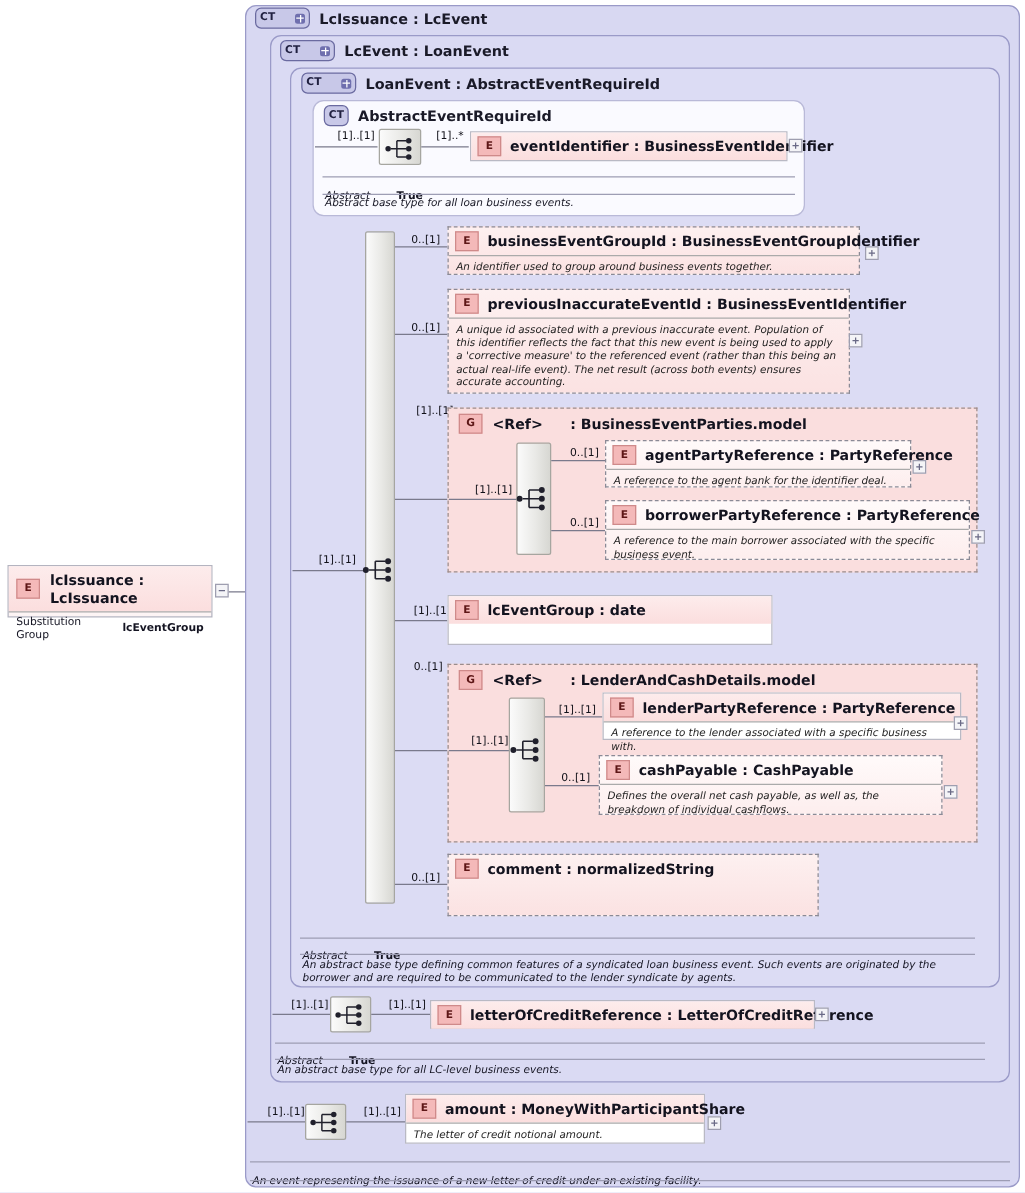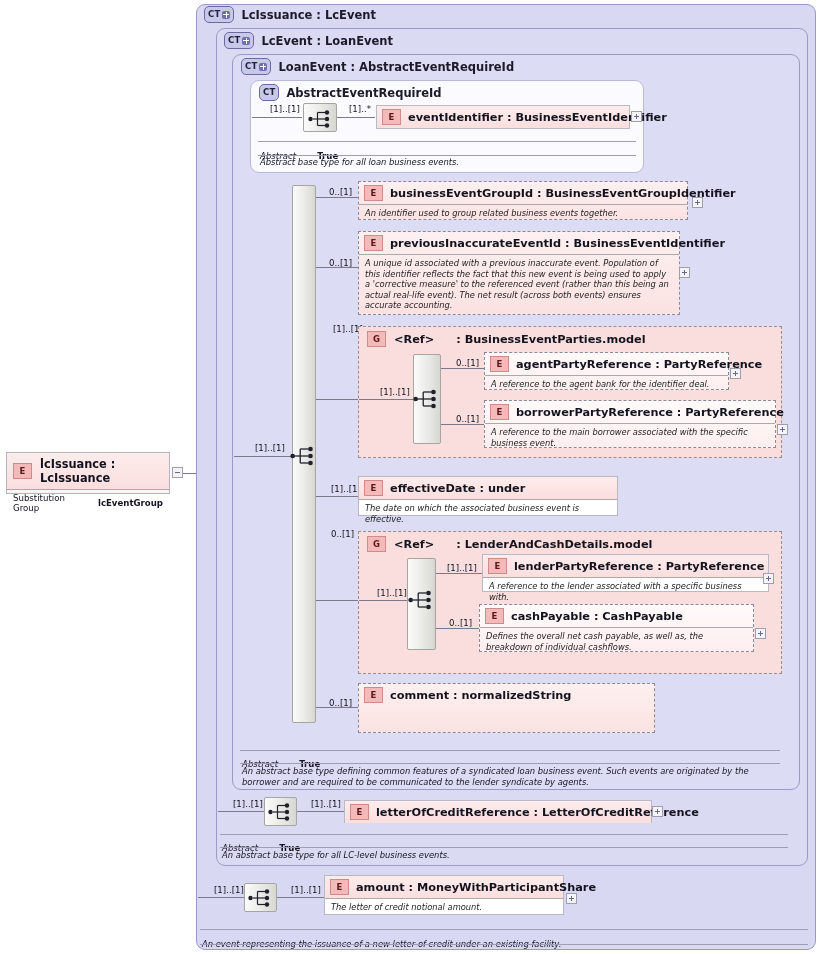--- a/index.html
+++ b/index.html
@@ -35,21 +35,21 @@
   }
   .badge-ct{
     display:inline-flex;align-items:center;justify-content:center;
     height:15px;padding:0 3px;
     background:#c8c8e8;
     border:1px solid #6a6aa0;
     border-radius:5px;
     font-size:8.5px;font-weight:bold;color:#202040;
     letter-spacing:.2px;
     line-height:1;
-    gap:2px;
+    gap:16px;
   }
   .badge-ct .plusg{
     display:inline-block;width:8px;height:8px;
     background:#6f6fae;border-radius:2px;
     position:relative;
   }
   .badge-ct .plusg::before,.badge-ct .plusg::after{
     content:"";position:absolute;background:#fff;
   }
   .badge-ct .plusg::before{left:1px;top:3.3px;width:6px;height:1.4px;}
@@ -296,21 +296,21 @@
 <div class="occ" style="left:333px;top:324px;">[1]..[1]</div>
 <div class="occ" style="left:331px;top:484px;">[1]..[1]</div>
 <div class="occ" style="left:331px;top:529px;">0..[1]</div>
 <div class="occ" style="left:329px;top:698px;">0..[1]</div>
 
 <div class="node dashed abs" style="left:358px;top:181px;width:330px;height:39px;">
   <div class="node-title">
     <span class="badge-e">E</span>
     <span>businessEventGroupId : BusinessEventGroupIdentifier</span>
   </div>
-  <div class="node-desc">An identifier used to group related business events together.</div>
+  <div class="node-desc">An identifier used to group around business events together.</div>
 </div>
 <div class="expand" style="left:692px;top:197px;"></div>
 
 <div class="node dashed abs" style="left:358px;top:231px;width:322px;height:84px;">
   <div class="node-title">
     <span class="badge-e">E</span>
     <span>previousInaccurateEventId : BusinessEventIdentifier</span>
   </div>
   <div class="node-desc">A unique id associated with a previous inaccurate event. Population of this identifier reflects the fact that this new event is being used to apply a 'corrective measure' to the referenced event (rather than this being an actual real-life event). The net result (across both events) ensures accurate accounting.</div>
 </div>
@@ -357,23 +357,22 @@
     <span class="badge-e">E</span>
     <span>borrowerPartyReference : PartyReference</span>
   </div>
   <div class="node-desc">A reference to the main borrower associated with the specific business event.</div>
 </div>
 <div class="expand" style="left:777px;top:424px;"></div>
 
 <div class="node solid abs" style="left:358px;top:476px;width:260px;height:40px;">
   <div class="node-title">
     <span class="badge-e">E</span>
-    <span>effectiveDate : under</span>
-  </div>
-  <div class="node-desc">The date on which the associated business event is effective.</div>
+    <span>lcEventGroup : date</span>
+  </div>
 </div>
 
 <div class="grp abs" style="left:358px;top:531px;width:424px;height:143px;">
   <div class="grp-head">
     <span class="badge-g">G</span>
     <span class="ref">&lt;Ref&gt;</span>
     <span class="typ" style="margin-left:14px;">: LenderAndCashDetails.model</span>
   </div>
 </div>
 <div class="hline" style="left:359px;top:600px;width:49px;"></div>

